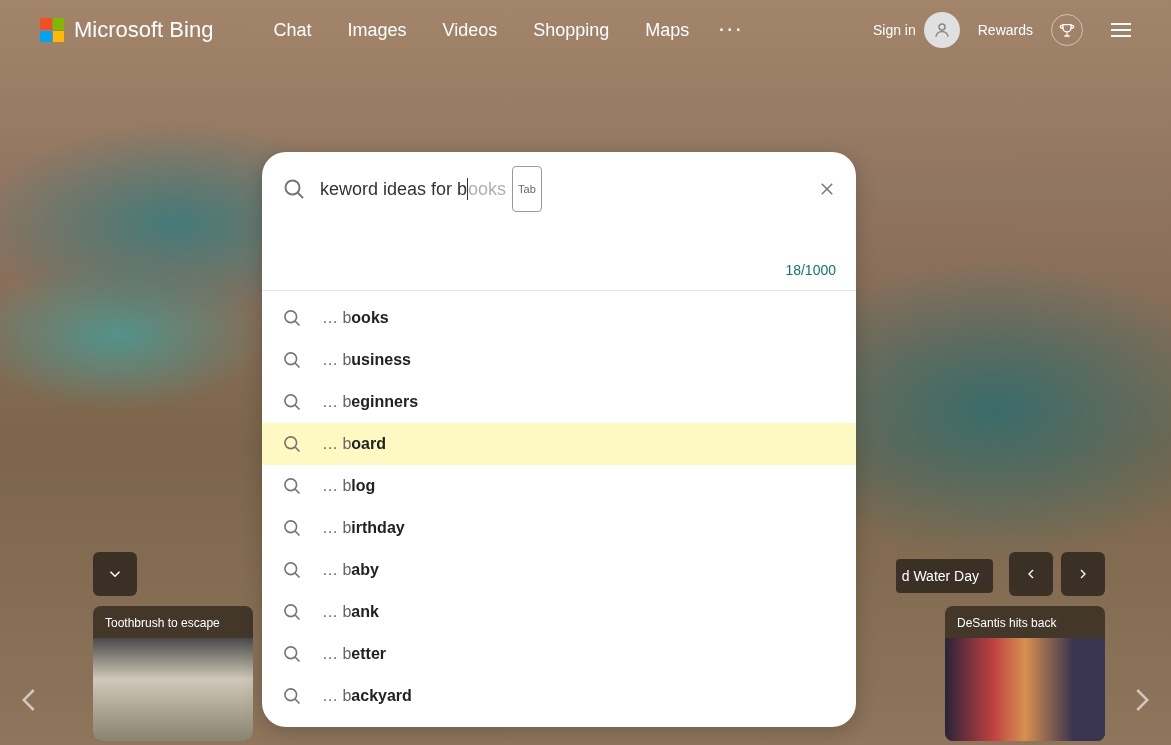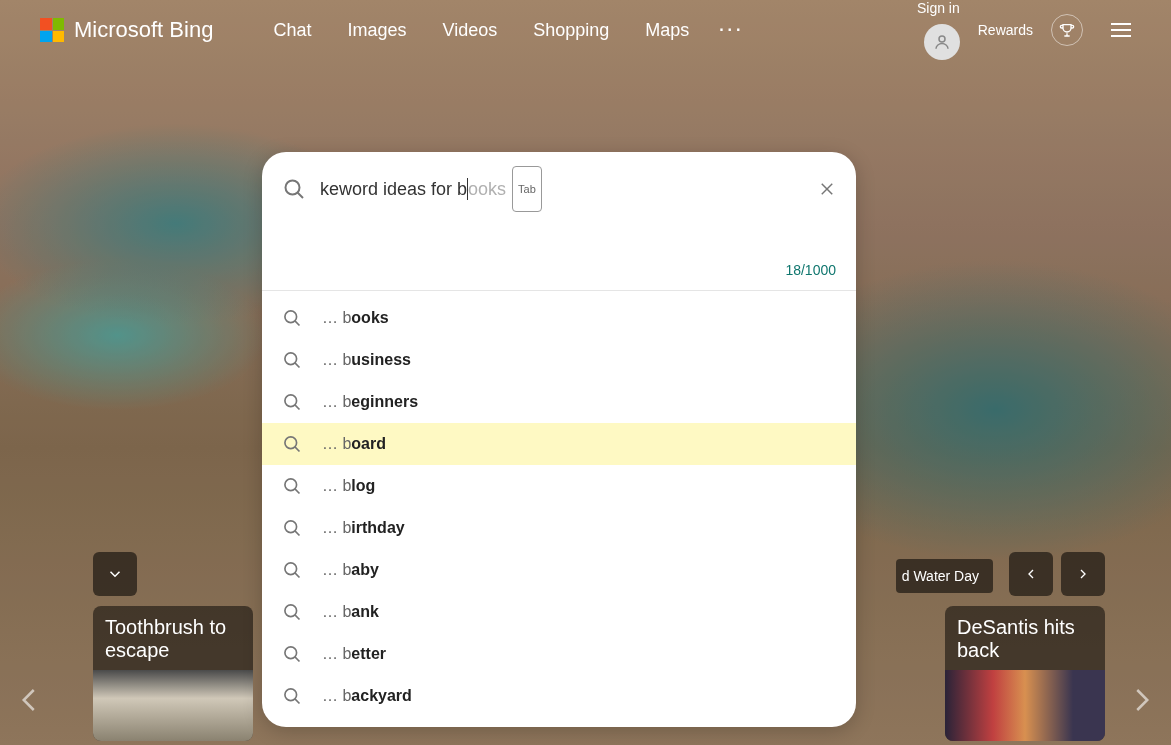--- a/index.html
+++ b/index.html
@@ -52,21 +52,21 @@
 }
 .ms-logo div:nth-child(1){ background:#f25022; }
 .ms-logo div:nth-child(2){ background:#7fba00; }
 .ms-logo div:nth-child(3){ background:#00a4ef; }
 .ms-logo div:nth-child(4){ background:#ffb900; }
 .brand-text { font-size: 22px; font-weight: 500; }
 .nav-links { display: flex; gap: 36px; font-size: 18px; }
 .nav-link { cursor: pointer; }
 .nav-more { margin-left: 30px; letter-spacing: 3px; cursor: pointer; font-weight: bold; }
 .header-right { margin-left: auto; display: flex; align-items: center; gap: 18px; font-size: 14px; }
-.signin-group { display: flex; align-items: flex-end; gap: 8px; cursor: pointer; flex-direction: column; }
+.signin-group { display: flex; align-items: center; gap: 8px; cursor: pointer; }
 .avatar-circle {
   width: 36px; height: 36px; border-radius: 50%;
   background: #e0e0e0; display: flex; align-items: center; justify-content: center;
   color: #888;
 }
 .trophy-circle {
   width: 32px; height: 32px; border-radius: 50%;
   border: 1.5px solid rgba(255,255,255,0.5);
   display: flex; align-items: center; justify-content: center;
   cursor: pointer;
@@ -192,21 +192,21 @@
   overflow: hidden;
   background: rgba(0,0,0,0.5);
   z-index: 4;
   display: flex;
   flex-direction: column;
 }
 .card-left { left: 93px; width: 160px; }
 .card-right { right: 66px; width: 160px; }
 .card-title {
   color: white;
-  font-size: 20px;
+  font-size: 12px;
   padding: 10px 12px 8px 12px;
 }
 .card-img {
   flex: 1;
   background: linear-gradient(180deg, #4a4a4a 0%, #d0c8b8 40%, #8a8270 100%);
 }
 .card-img-right {
   flex: 1;
   background: linear-gradient(90deg, #2a2338 0%, #c04040 30%, #d89050 50%, #3a3550 80%);
 }

